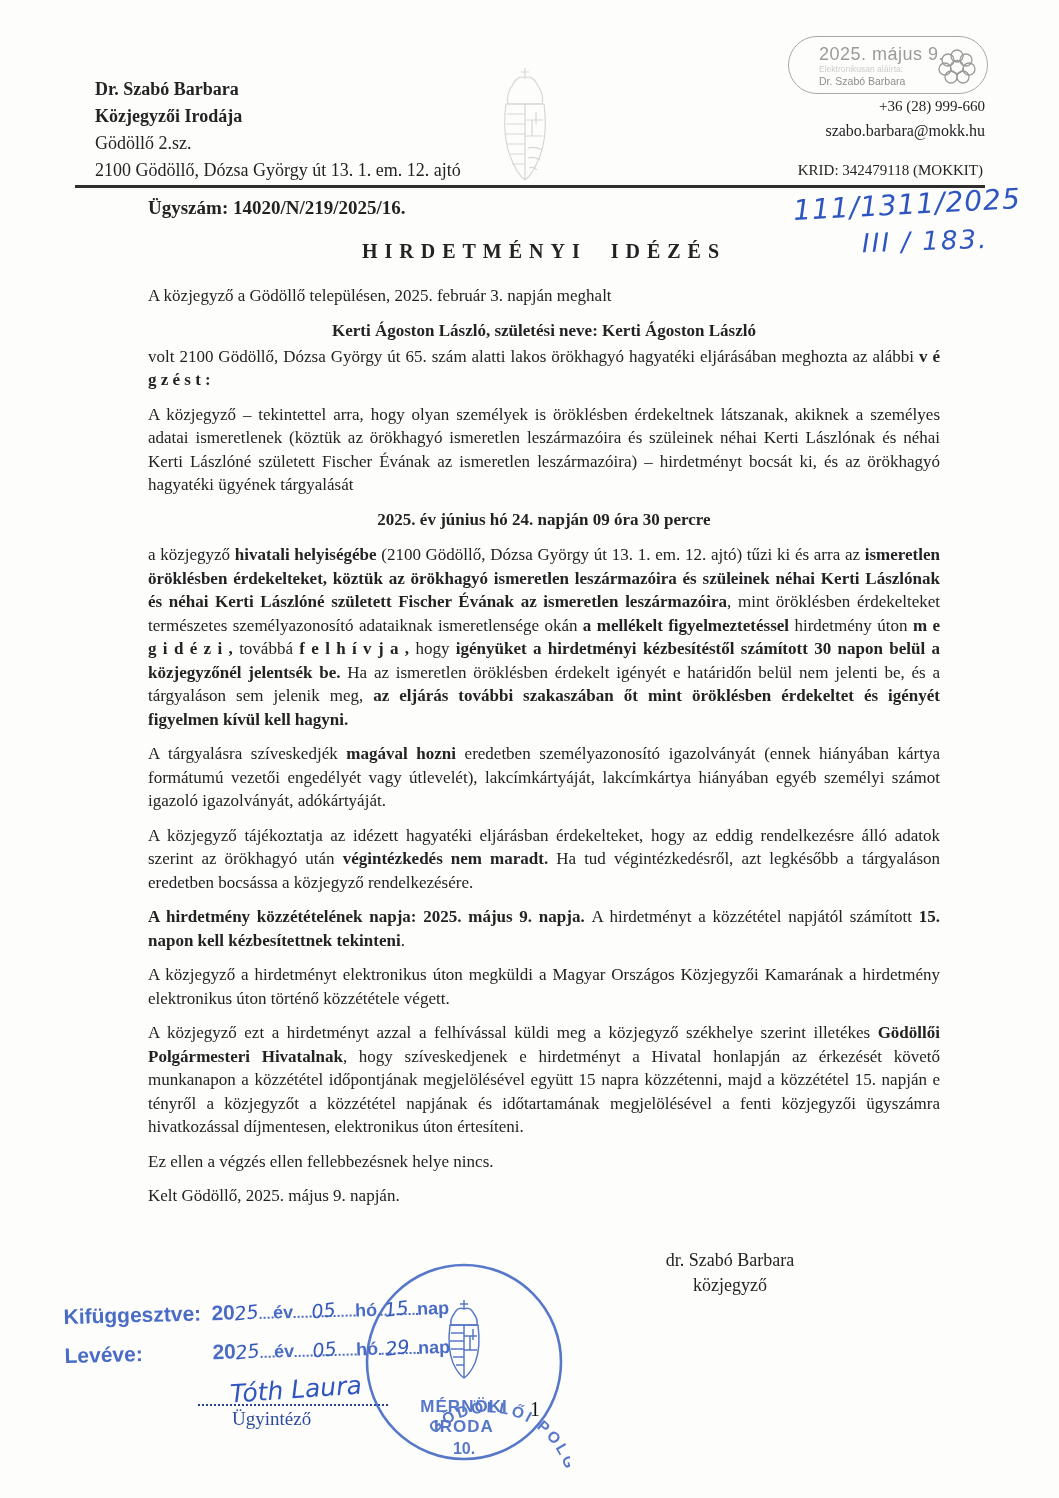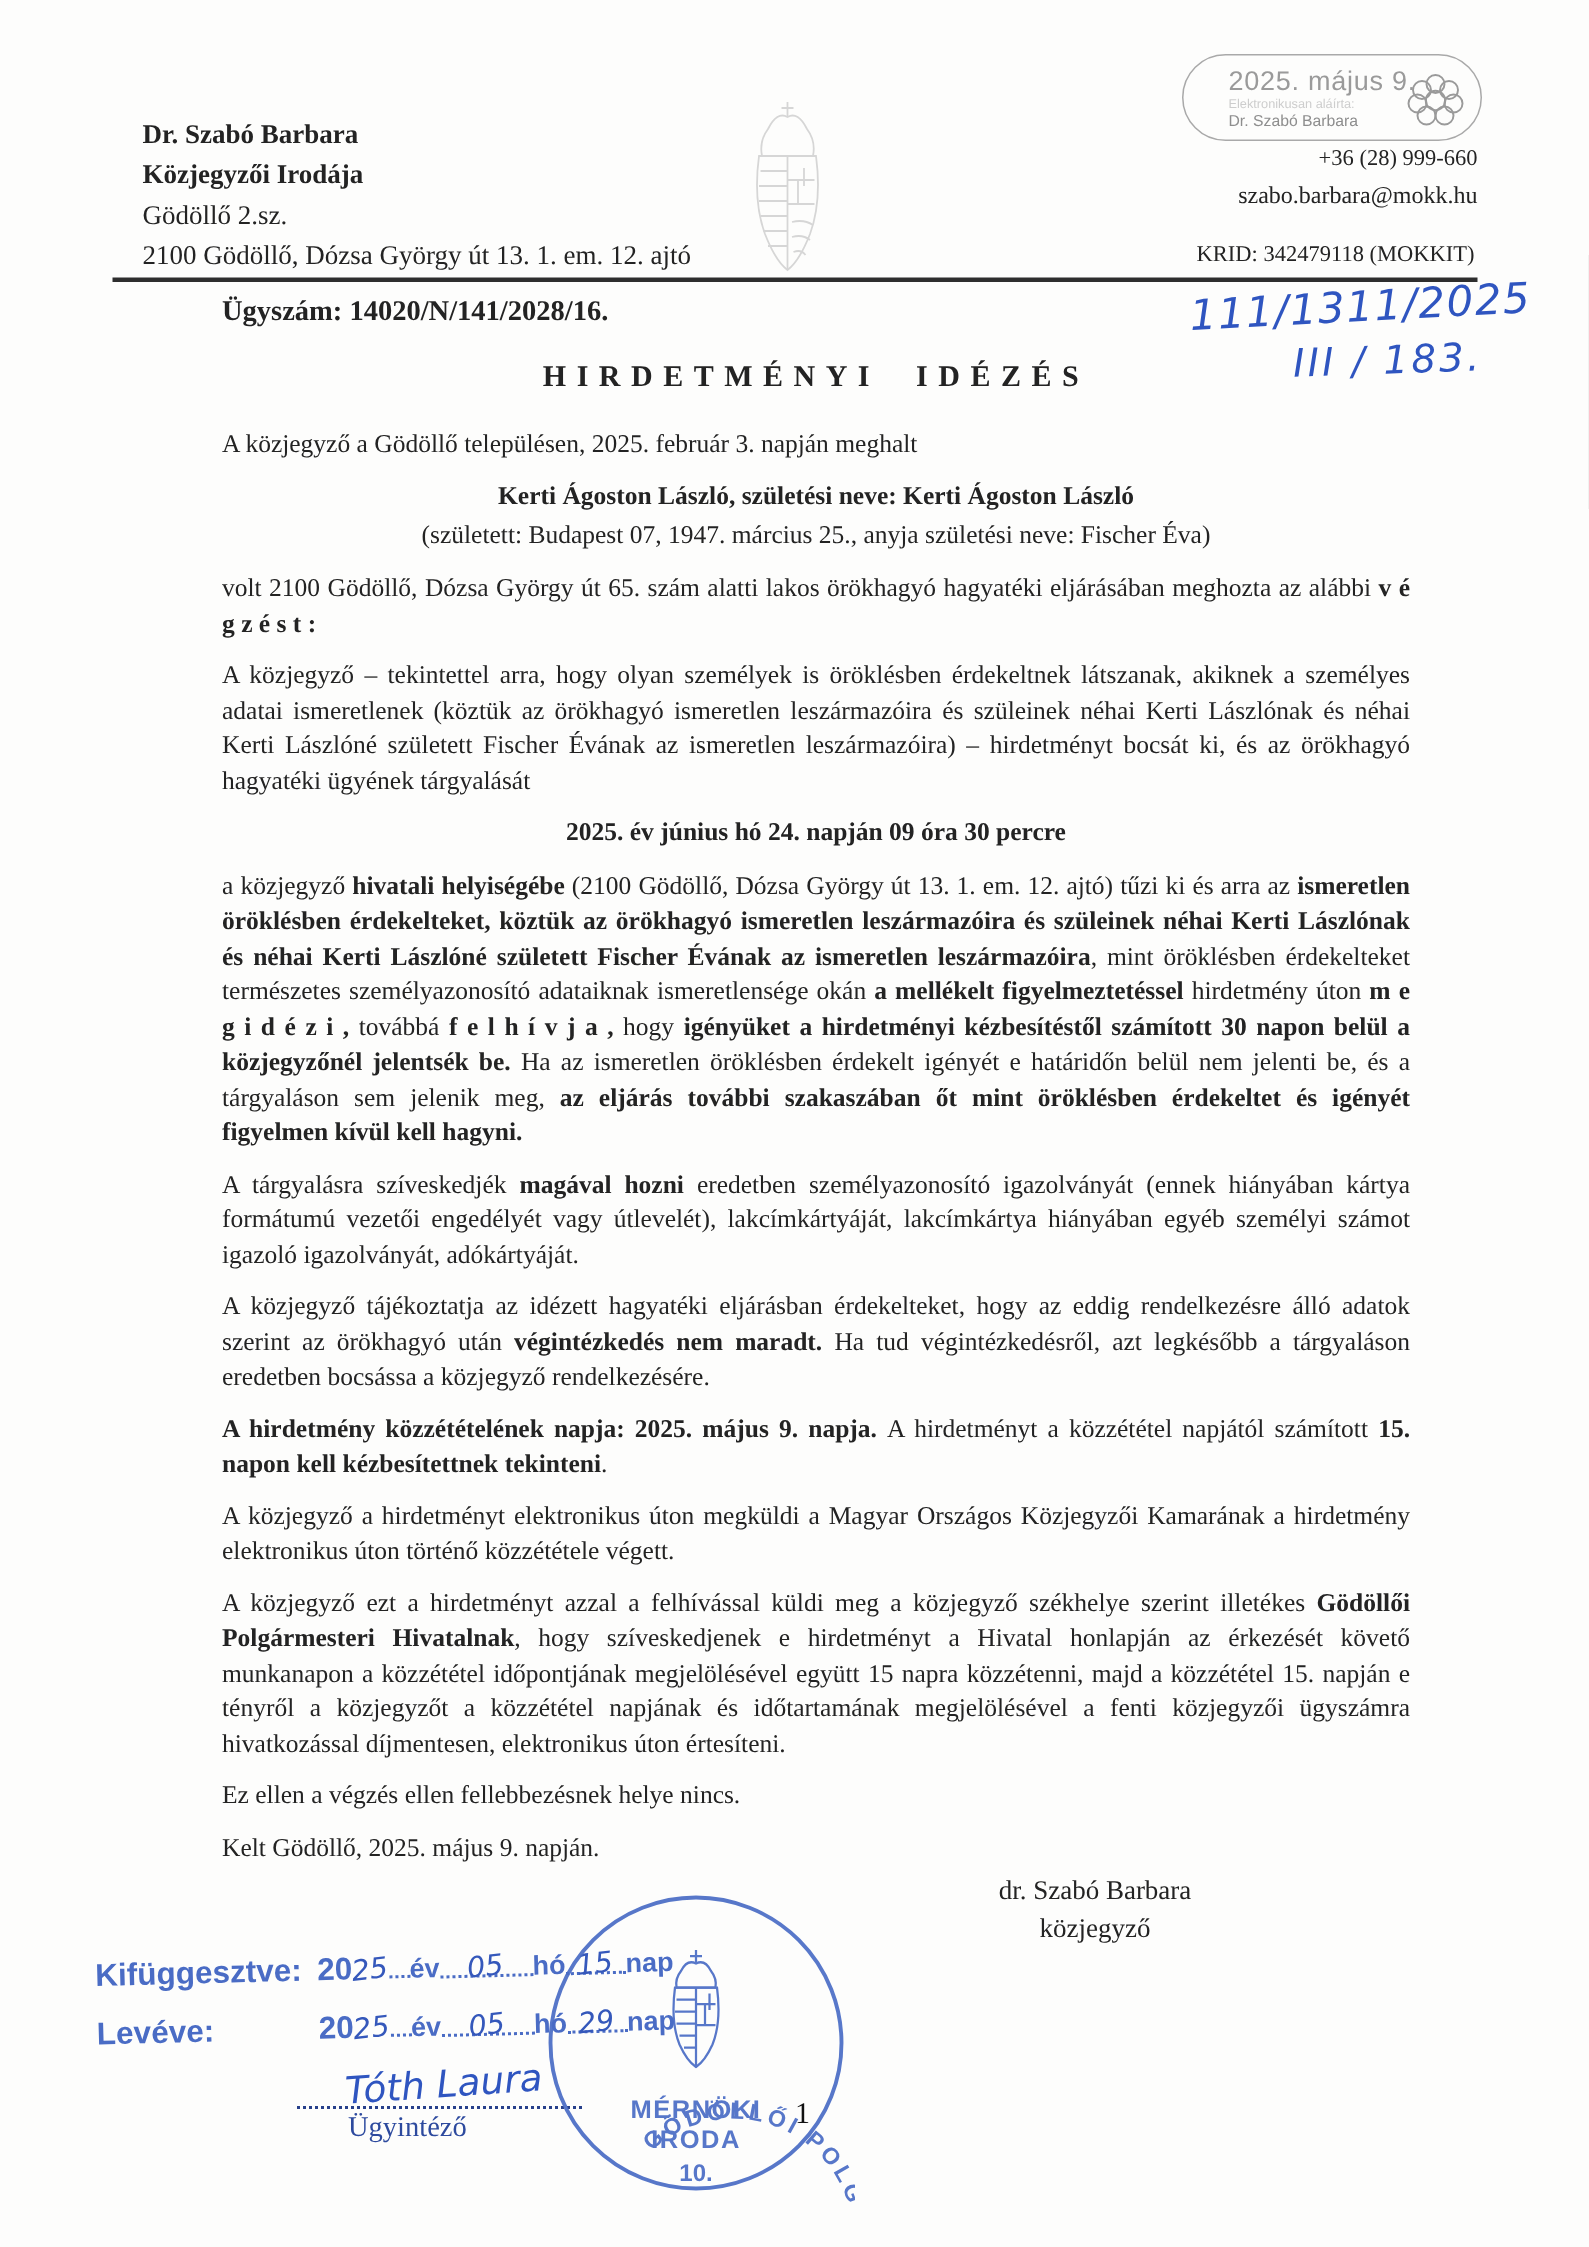--- a/index.html
+++ b/index.html
@@ -99,30 +99,29 @@
         <circle cx="13" cy="16" r="6"></circle>
           <circle cx="22" cy="23" r="6.5"></circle>
       </g>
     </svg>
   </div>
 
   <div class="contact-phone">+36 (28) 999-660</div>
   <div class="contact-email">szabo.barbara@mokk.hu</div>
   <div class="krid-line">KRID: 342479118 (MOKKIT)</div>
   <div class="head-rule"></div>
-  <div class="case-number">Ügyszám: 14020/N/141/2028/16.</div>
+  <div class="case-number">Ügyszám: 14020/N/219/2025/16.</div>
 
   <div class="hw hw-ref1">111/1311/2025</div>
   <div class="hw hw-ref2">III / 183.</div>
 
   <div class="doc-body">
     <div class="doc-title">HIRDETMÉNYI IDÉZÉS</div>
     <p class="pl gap-bot"><span>A közjegyző a Gödöllő településen, 2025. február 3. napján meghalt</span></p>
     <p class="pc"><b>Kerti Ágoston László, születési neve: Kerti Ágoston László</b></p>
-    <p class="pc gap-bot"><span>(született: Budapest 07, 1947. március 25., anyja születési neve: Fischer Éva)</span></p>
     <p><span>volt 2100 Gödöllő, Dózsa György út 65. szám alatti lakos örökhagyó hagyatéki eljárásában meghozta az alábbi </span><b>v é g z é s t :</b></p>
     <p class="gap-top"><span>A közjegyző – tekintettel arra, hogy olyan személyek is öröklésben érdekeltnek látszanak, akiknek a személyes adatai ismeretlenek (köztük az örökhagyó ismeretlen leszármazóira és szüleinek néhai Kerti Lászlónak és néhai Kerti Lászlóné született Fischer Évának az ismeretlen leszármazóira) – hirdetményt bocsát ki, és az örökhagyó hagyatéki ügyének tárgyalását</span></p>
     <p class="pc gap-bot"><b>2025. év június hó 24. napján 09 óra 30 percre</b></p>
     <p><span>a közjegyző </span><b>hivatali helyiségébe </b><span>(2100 Gödöllő, Dózsa György út 13. 1. em. 12. ajtó) tűzi ki és arra az </span><b>ismeretlen öröklésben érdekelteket, köztük az örökhagyó ismeretlen leszármazóira és szüleinek néhai Kerti Lászlónak és néhai Kerti Lászlóné született Fischer Évának az ismeretlen leszármazóira</b><span>, mint öröklésben érdekelteket természetes személyazonosító adataiknak ismeretlensége okán </span><b>a mellékelt figyelmeztetéssel </b><span>hirdetmény úton </span><b>m e g i d é z i ,</b><span> továbbá </span><b>f e l h í v j a ,</b><span> hogy </span><b>igényüket a hirdetményi kézbesítéstől számított 30 napon belül a közjegyzőnél jelentsék be. </b><span>Ha az ismeretlen öröklésben érdekelt igényét e határidőn belül nem jelenti be, és a tárgyaláson sem jelenik meg, </span><b>az eljárás további szakaszában őt mint öröklésben érdekeltet és igényét figyelmen kívül kell hagyni.</b></p>
     <p><span>A tárgyalásra szíveskedjék </span><b>magával hozni </b><span>eredetben személyazonosító igazolványát (ennek hiányában kártya formátumú vezetői engedélyét vagy útlevelét), lakcímkártyáját, lakcímkártya hiányában egyéb személyi számot igazoló igazolványát, adókártyáját.</span></p>
     <p><span>A közjegyző tájékoztatja az idézett hagyatéki eljárásban érdekelteket, hogy az eddig rendelkezésre álló adatok szerint az örökhagyó után </span><b>végintézkedés nem maradt. </b><span>Ha tud végintézkedésről, azt legkésőbb a tárgyaláson eredetben bocsássa a közjegyző rendelkezésére.</span></p>
     <p><b>A hirdetmény közzétételének napja: 2025. május 9. napja. </b><span>A hirdetményt a közzététel napjától számított </span><b>15. napon kell kézbesítettnek tekinteni</b><span>.</span></p>
     <p><span>A közjegyző a hirdetményt elektronikus úton megküldi a Magyar Országos Közjegyzői Kamarának a hirdetmény elektronikus úton történő közzététele végett.</span></p>
     <p><span>A közjegyző ezt a hirdetményt azzal a felhívással küldi meg a közjegyző székhelye szerint illetékes </span><b>Gödöllői Polgármesteri Hivatalnak</b><span>, hogy szíveskedjenek e hirdetményt a Hivatal honlapján az érkezését követő munkanapon a közzététel időpontjának megjelölésével együtt 15 napra közzétenni, majd a közzététel 15. napján e tényről a közjegyzőt a közzététel napjának és időtartamának megjelölésével a fenti közjegyzői ügyszámra hivatkozással díjmentesen, elektronikus úton értesíteni.</span></p>
     <p class="pl"><span>Ez ellen a végzés ellen fellebbezésnek helye nincs.</span></p>

